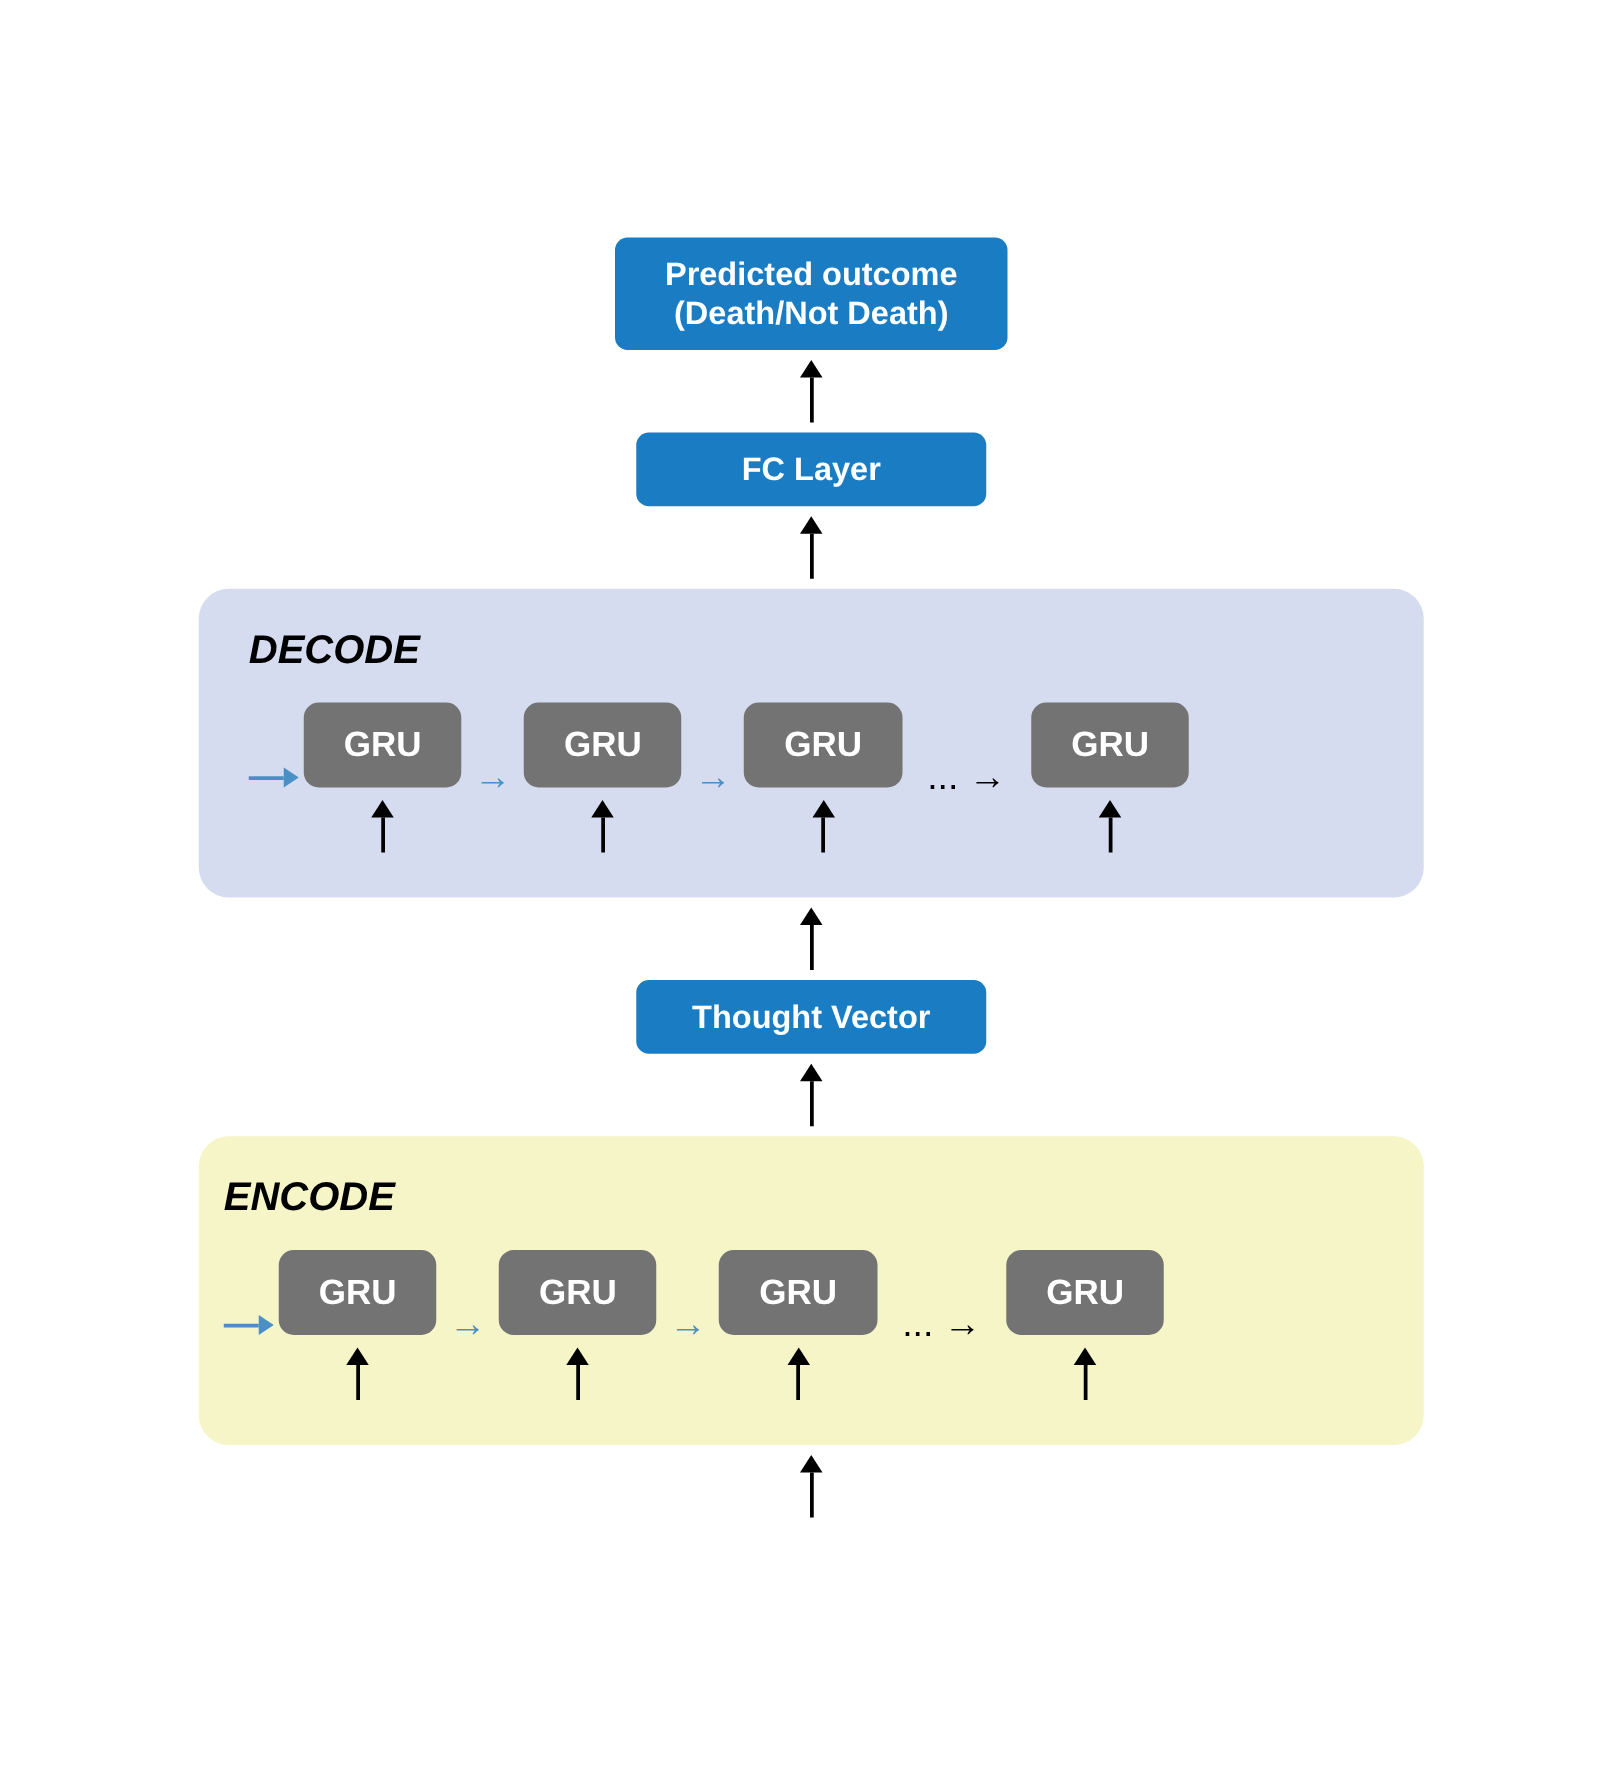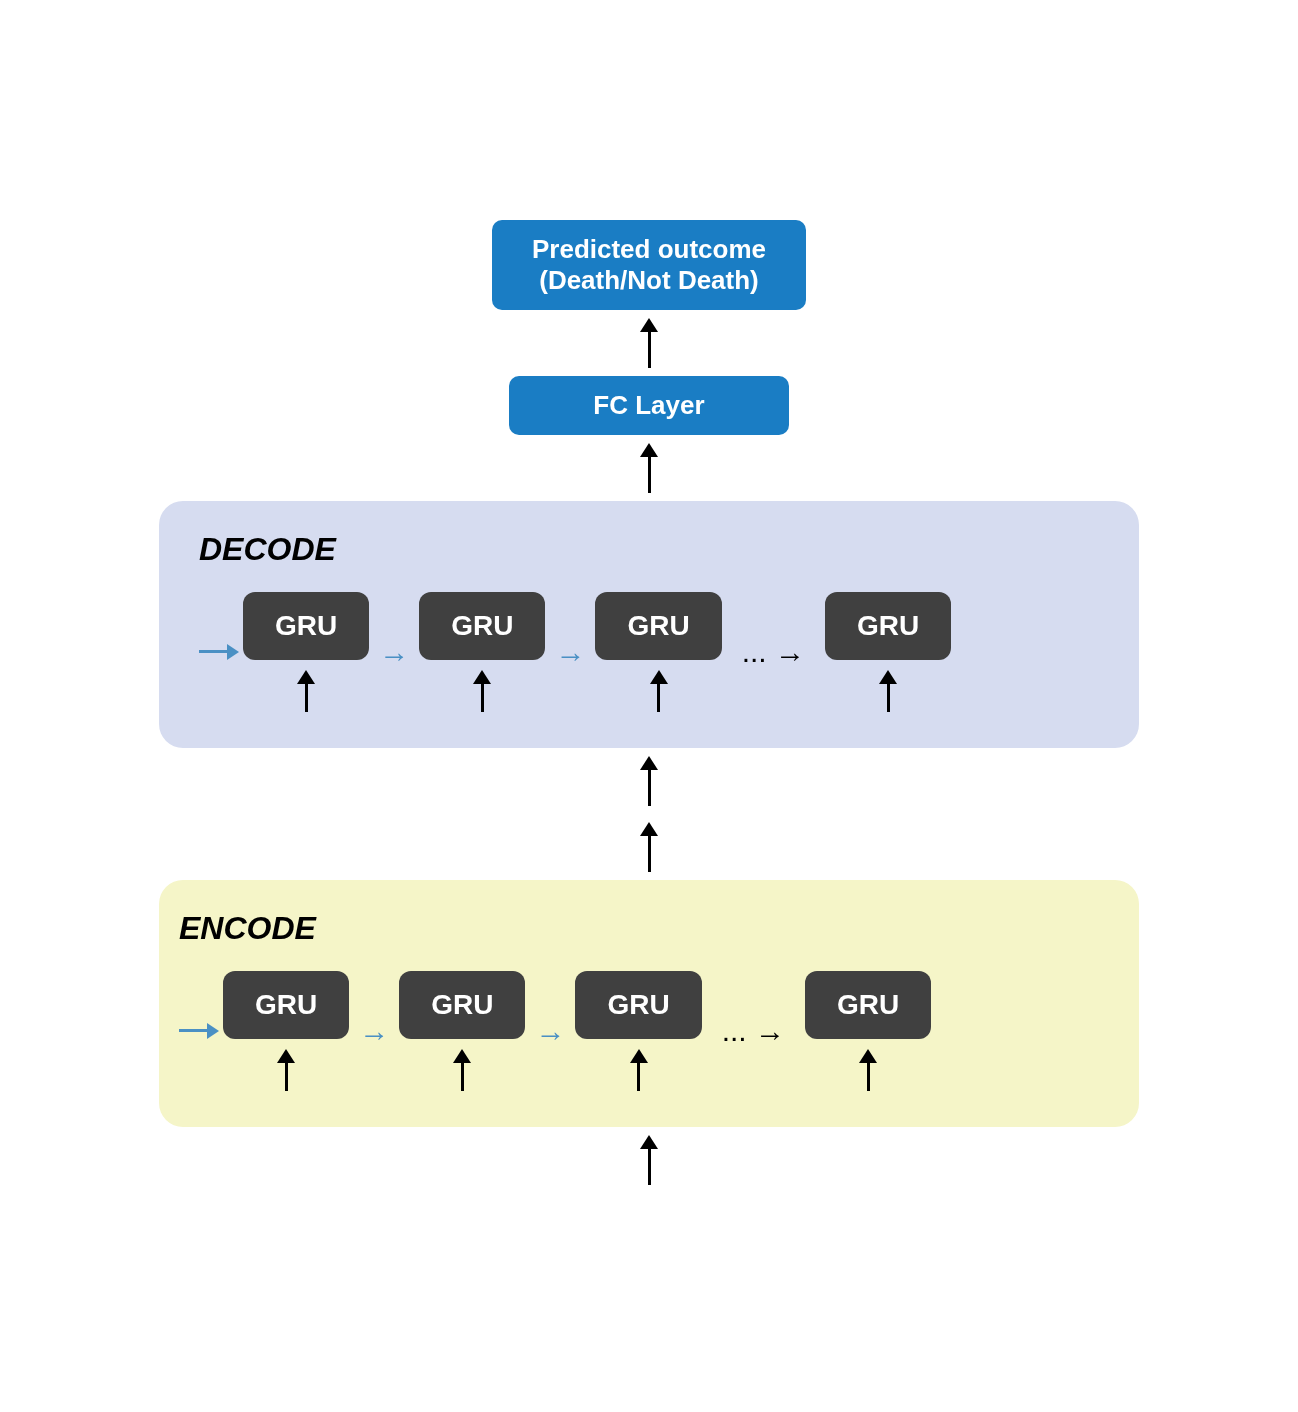--- a/index.html
+++ b/index.html
@@ -26,21 +26,21 @@
       background: #1a7dc4;
       color: white;
       border-radius: 10px;
       padding: 14px 40px;
       font-size: 26px;
       font-weight: bold;
       text-align: center;
       min-width: 280px;
     }
     .gru-box {
-      background: #404040;
+      background: #737373;
       color: white;
       border-radius: 12px;
       padding: 18px 32px;
       font-size: 28px;
       font-weight: bold;
       text-align: center;
       min-width: 120px;
     }
 
     
@@ -220,20 +220,23 @@
       </div>
 
     </div>
   </div>
 
   <div class="v-arrow">
     <div class="v-arrow-head"></div>
     <div class="v-arrow-line"></div>
   </div>
 
+  <div class="blue-box">
+    <span>Thought Vector</span>
+  </div>
 
   <div class="v-arrow">
     <div class="v-arrow-head"></div>
     <div class="v-arrow-line"></div>
   </div>
 
   <div class="encode-panel">
     <div class="panel-label">ENCODE</div>
     <div class="gru-row">
 

